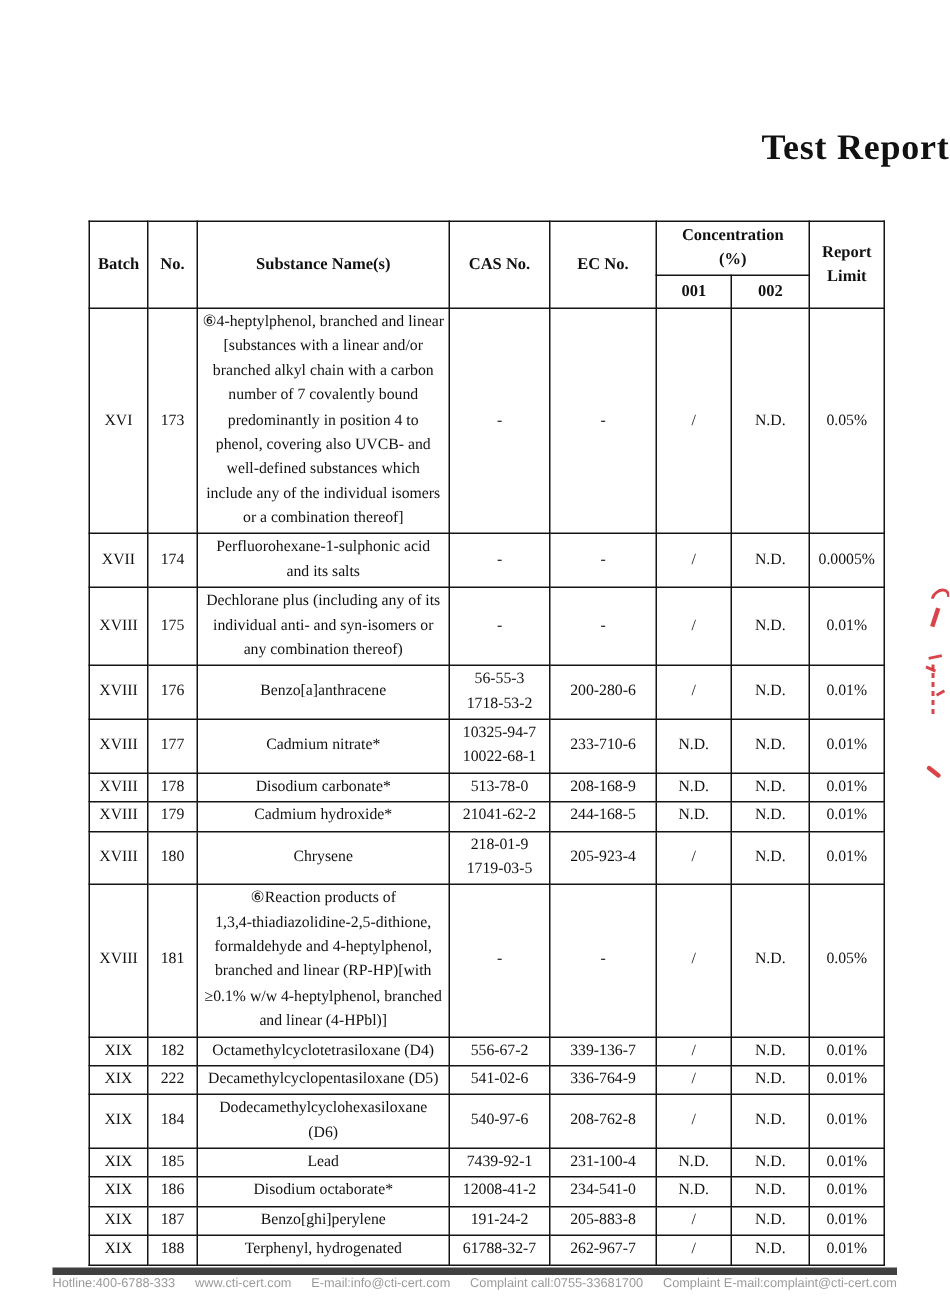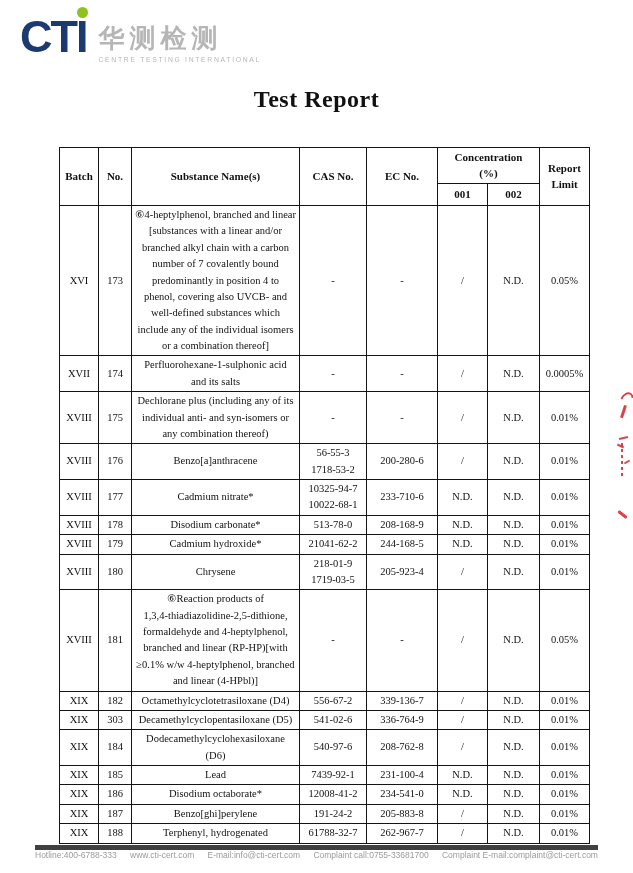--- a/index.html
+++ b/index.html
@@ -21,21 +21,21 @@
   .logo-cn{
     font-family:"Liberation Sans","DejaVu Sans",sans-serif;
     font-size:26px;line-height:30px;color:#b6b6b6;letter-spacing:5px;font-weight:700;
   }
   .logo-sub{
     font-family:"Liberation Sans","DejaVu Sans",sans-serif;
     font-size:6.8px;color:#b6b6b6;letter-spacing:1.7px;margin-top:3px;white-space:nowrap;
   }
 
   
-  .title{position:absolute;top:86px;left:0;width:100%;text-align:center;
+  .title{position:absolute;top:86px;left:0;width:100%;text-align:right;
     font-size:24px;font-weight:bold;letter-spacing:0.5px;}
   .report-line{position:absolute;top:127px;left:57px;right:50px;display:flex;
     justify-content:space-between;font-size:11.5px;}
   .report-left{display:flex;gap:26px;}
   .page-num{word-spacing:4px;}
 
   
   .tbl-wrap{position:absolute;top:147px;left:59px;}
   table{border-collapse:collapse;table-layout:fixed;width:530px;border:1.5px solid #141414;}
   th,td{border:1px solid #141414;text-align:center;vertical-align:middle;
@@ -61,27 +61,20 @@
       background:repeating-linear-gradient(#d2232a 0 3px,transparent 3px 6px) !important;}
   .s5{top:54px;left:3px;width:7px;height:2px;transform:rotate(25deg);}
   .s6{top:70px;left:10px;width:6px;height:2px;transform:rotate(-30deg);}
   .s7{top:122px;left:3px;width:11px;height:3px;border-radius:2px;transform:rotate(38deg);}
 </style>
 </head>
 <body>
 
 <div class="page">
 
-  <div class="logo">
-    <div class="logo-cti"><span>CT</span><span class="logo-i"><span>I</span><span class="logo-dot"></span></span></div>
-    <div class="logo-right">
-      <div class="logo-cn">华测检测</div>
-      <div class="logo-sub">CENTRE TESTING INTERNATIONAL</div>
-    </div>
-  </div>
 
   <div class="title">Test Report</div>
 
 
   <div class="tbl-wrap">
     <table>
       <colgroup>
         <col style="width:39px">
           <col style="width:33px">
           <col style="width:168px">
@@ -223,21 +216,21 @@
       <td class="cell-no">182</td>
       <td class="cell-substance">Octamethylcyclotetrasiloxane (D4)</td>
       <td class="cell-cas">556-67-2</td>
       <td class="cell-ec">339-136-7</td>
       <td class="cell-c001">/</td>
       <td class="cell-c002">N.D.</td>
       <td class="cell-limit">0.01%</td>
     </tr>
           <tr>
       <td class="cell-batch">XIX</td>
-      <td class="cell-no">303</td>
+      <td class="cell-no">222</td>
       <td class="cell-substance">Decamethylcyclopentasiloxane (D5)</td>
       <td class="cell-cas">541-02-6</td>
       <td class="cell-ec">336-764-9</td>
       <td class="cell-c001">/</td>
       <td class="cell-c002">N.D.</td>
       <td class="cell-limit">0.01%</td>
     </tr>
           <tr>
       <td class="cell-batch">XIX</td>
       <td class="cell-no">184</td>

